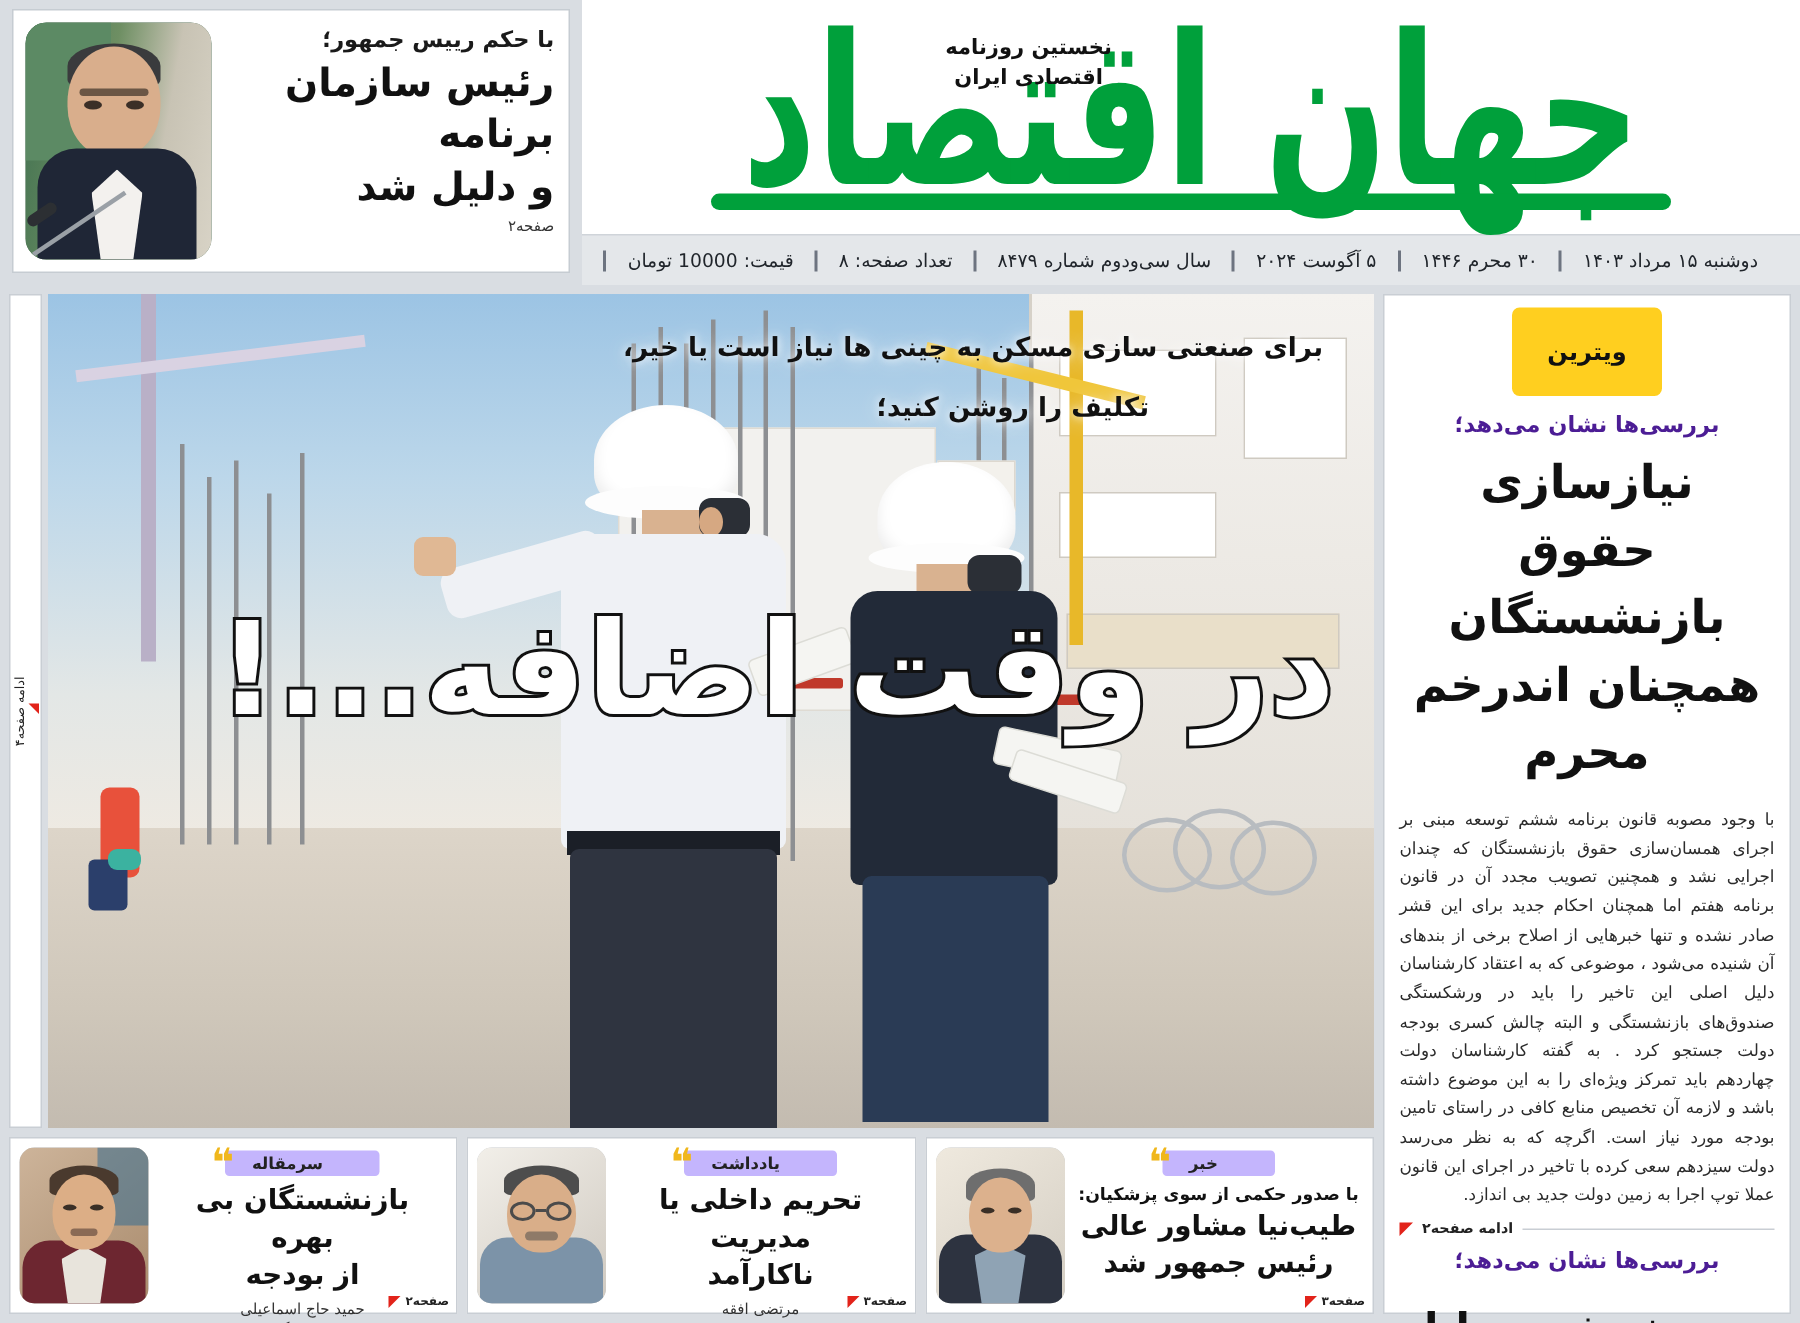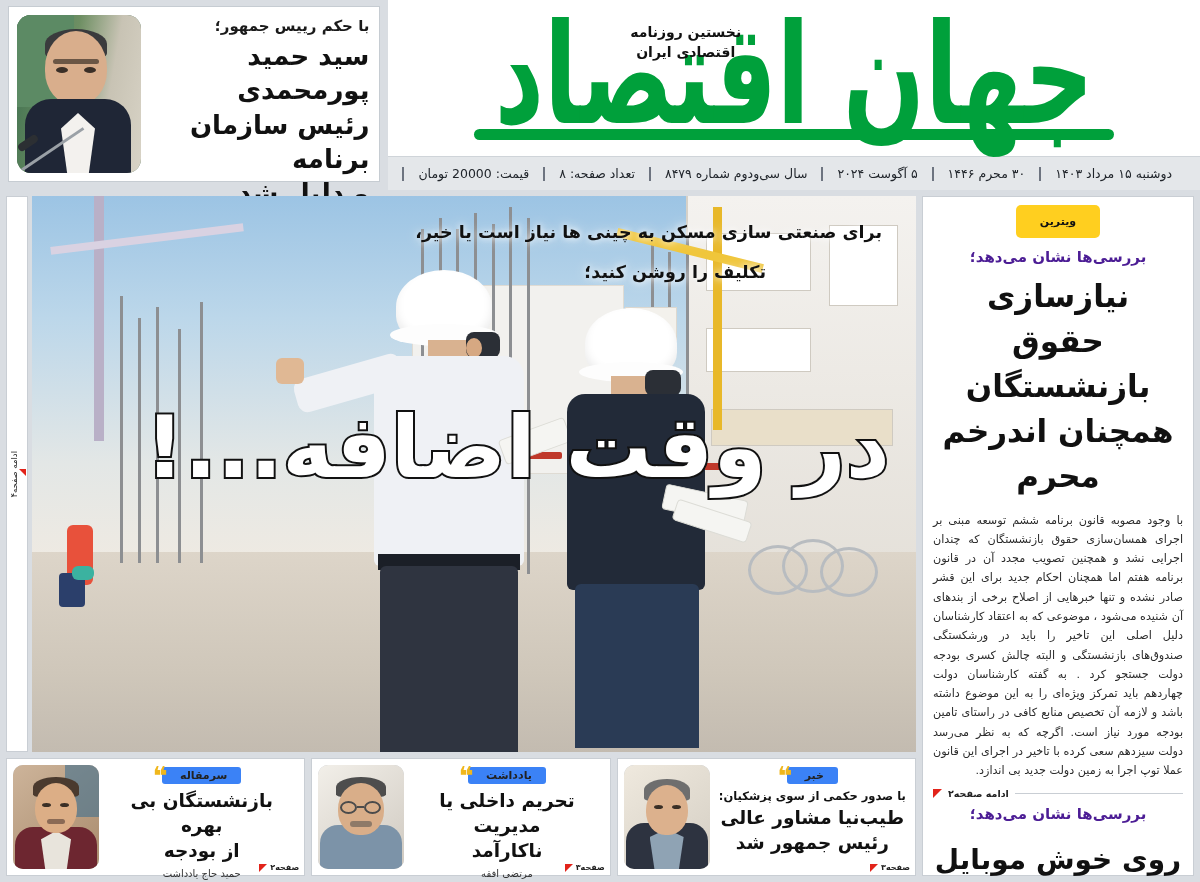--- a/index.html
+++ b/index.html
@@ -69,22 +69,22 @@
   }
   .info-item { padding: 0 14px; white-space: nowrap; }
   .info-sep { width: 2px; height: 14px; background: #6d7480; }
 
   
   .body-area { display: flex; flex-direction: row; width: 1200px; height: 692px; background: #d9dde2; padding: 6px 6px 6px 6px; gap: 6px; }
 
   
   .sidebar { width: 272px; background: #ffffff; border: 1px solid #c9ced4; padding: 8px 10px 6px 10px; display: flex; flex-direction: column; }
   .vitrin-tag {
-    align-self: center; background: #ffcf1f; color: #111; font-size: 11px; font-weight: bold;
-    padding: 10px 24px; border-radius: 5px; margin-bottom: 10px;
+    align-self: center; background: #ffcf1f; color: #111; font-size: 16px; font-weight: bold;
+    padding: 20px 24px; border-radius: 5px; margin-bottom: 10px;
   }
   .kicker-red { color: #4c1d95; font-size: 15px; font-weight: bold; text-align: center; margin-bottom: 8px; letter-spacing: -0.4px; }
   .lead-title { font-size: 31px; font-weight: bold; color: #111; text-align: center; line-height: 1.45; letter-spacing: -0.8px; }
   .lead-title .ln { display: block; }
   .lead-body { font-size: 11.2px; line-height: 1.72; color: #2b2b2b; text-align: justify; margin-top: 12px; }
   .cont-row { display: flex; align-items: center; gap: 6px; margin: 8px 0 6px 0; flex-direction: row-reverse; }
   .cont-label { font-size: 9.5px; color: #222; white-space: nowrap; font-weight: bold; }
   .cont-tri { width: 0; height: 0; border-style: solid; border-width: 9px 9px 0 0; border-color: #e2231a transparent transparent transparent; }
   .cont-line { flex: 1; height: 1px; background: #c9ced4; }
   .story2-title { font-size: 28px; font-weight: bold; text-align: center; color: #111; margin: 12px 0 6px; letter-spacing: -0.7px; }
@@ -155,21 +155,21 @@
     letter-spacing: -3px;
     -webkit-text-stroke: 4px #111;
     paint-order: stroke fill;
   }
 
   
   .bottom-row { height: 118px; display: flex; flex-direction: row; gap: 6px; }
   .bot-box { flex: 1; background: #ffffff; border: 1px solid #c9ced4; position: relative; display: flex; flex-direction: row-reverse; align-items: stretch; padding: 6px 8px 6px 6px; gap: 8px; }
   .bot-text { flex: 1; display: flex; flex-direction: column; align-items: center; padding-top: 2px; position: relative; }
   .bot-tag-wrap { position: relative; display:flex; align-items:center; justify-content:center; margin-bottom:5px; }
-  .bot-tag { background: #3b82f6; color: #222; font-size: 11px; font-weight: bold; padding: 2px 14px 2px 18px; border-radius: 3px; }
+  .bot-tag { background: #c4b5fd; color: #222; font-size: 11px; font-weight: bold; padding: 2px 38px 2px 18px; border-radius: 3px; }
   .bot-quote { position:absolute; right: calc(100% - 6px); top: -1px; color: #f0b71c; font-size: 26px; line-height: .8; font-weight: bold; }
   .bot-kicker { font-size: 11.5px; font-weight: bold; color: #111; margin-bottom: 3px; text-align:right; letter-spacing:-0.3px;}
   .bot-title { font-size: 18.5px; font-weight: bold; color: #111; text-align: center; line-height: 1.35; letter-spacing: -0.5px; }
   .bot-byline { font-size: 10px; color: #333; text-align: center; margin-top: 3px; line-height: 1.45; }
   .bot-pagemark { position: absolute; bottom: 3px; right: 5px; display:flex; flex-direction: row-reverse; align-items:center; gap:3px; }
   .bot-pagemark .t { width:0;height:0;border-style:solid;border-width:8px 8px 0 0;border-color:#e2231a transparent transparent transparent;}
   .bot-pagemark .l { font-size: 8px; color:#222; font-weight:bold; }
   .bot-photo { width: 86px; flex: 0 0 86px; border-radius: 10px; overflow: hidden; position: relative; background: #bfc4c9; }
 
   
@@ -202,21 +202,21 @@
         <span class="info-item">دوشنبه ۱۵ مرداد ۱۴۰۳</span>
         <span class="info-sep"></span>
         <span class="info-item">۳۰ محرم ۱۴۴۶</span>
         <span class="info-sep"></span>
         <span class="info-item">۵ آگوست ۲۰۲۴</span>
         <span class="info-sep"></span>
         <span class="info-item">سال سی‌ودوم شماره ۸۴۷۹</span>
         <span class="info-sep"></span>
         <span class="info-item">تعداد صفحه: ۸</span>
         <span class="info-sep"></span>
-        <span class="info-item">قیمت: 20000 تومان</span>
+        <span class="info-item">قیمت: 10000 تومان</span>
         <span class="info-sep"></span>
       </div>
     </div>
 
     <div class="promo-box">
       <div class="promo-inner">
         <div class="promo-photo">
           <div class="bg-left"></div>
             <div class="chairback"></div>
           <div class="hair"></div>
@@ -225,21 +225,20 @@
             <div class="eye-l"></div>
             <div class="eye-r"></div>
           <div class="body"></div>
             <div class="shirt"></div>
           <div class="mic"></div>
             <div class="mic2"></div>
         </div>
         <div class="promo-text">
           <div class="promo-kicker">با حکم رییس جمهور؛</div>
           <div class="promo-title">
-            <div>سید حمید پورمحمدی</div>
             <div>رئیس سازمان برنامه</div>
             <div>و دلیل شد</div>
           </div>
           <div class="promo-pagenote">صفحه۲</div>
         </div>
       </div>
     </div>
 
   </div>
 
@@ -436,21 +435,21 @@
           <div class="bot-text">
             <div class="bot-tag-wrap">
               <span class="bot-quote">❝</span>
               <span class="bot-tag">سرمقاله</span>
             </div>
             <div class="bot-title">
               <div>بازنشستگان بی بهره</div>
               <div>از بودجه</div>
             </div>
             <div class="bot-byline">
-              <div>حمید حاج یادداشت</div>
+              <div>حمید حاج اسماعیلی</div>
               <div>فعال کارگری</div>
             </div>
           </div>
           <div class="bot-pagemark">
             <span class="t"></span>
             <span class="l">صفحه۲</span>
           </div>
         </div>
 
       </div>

